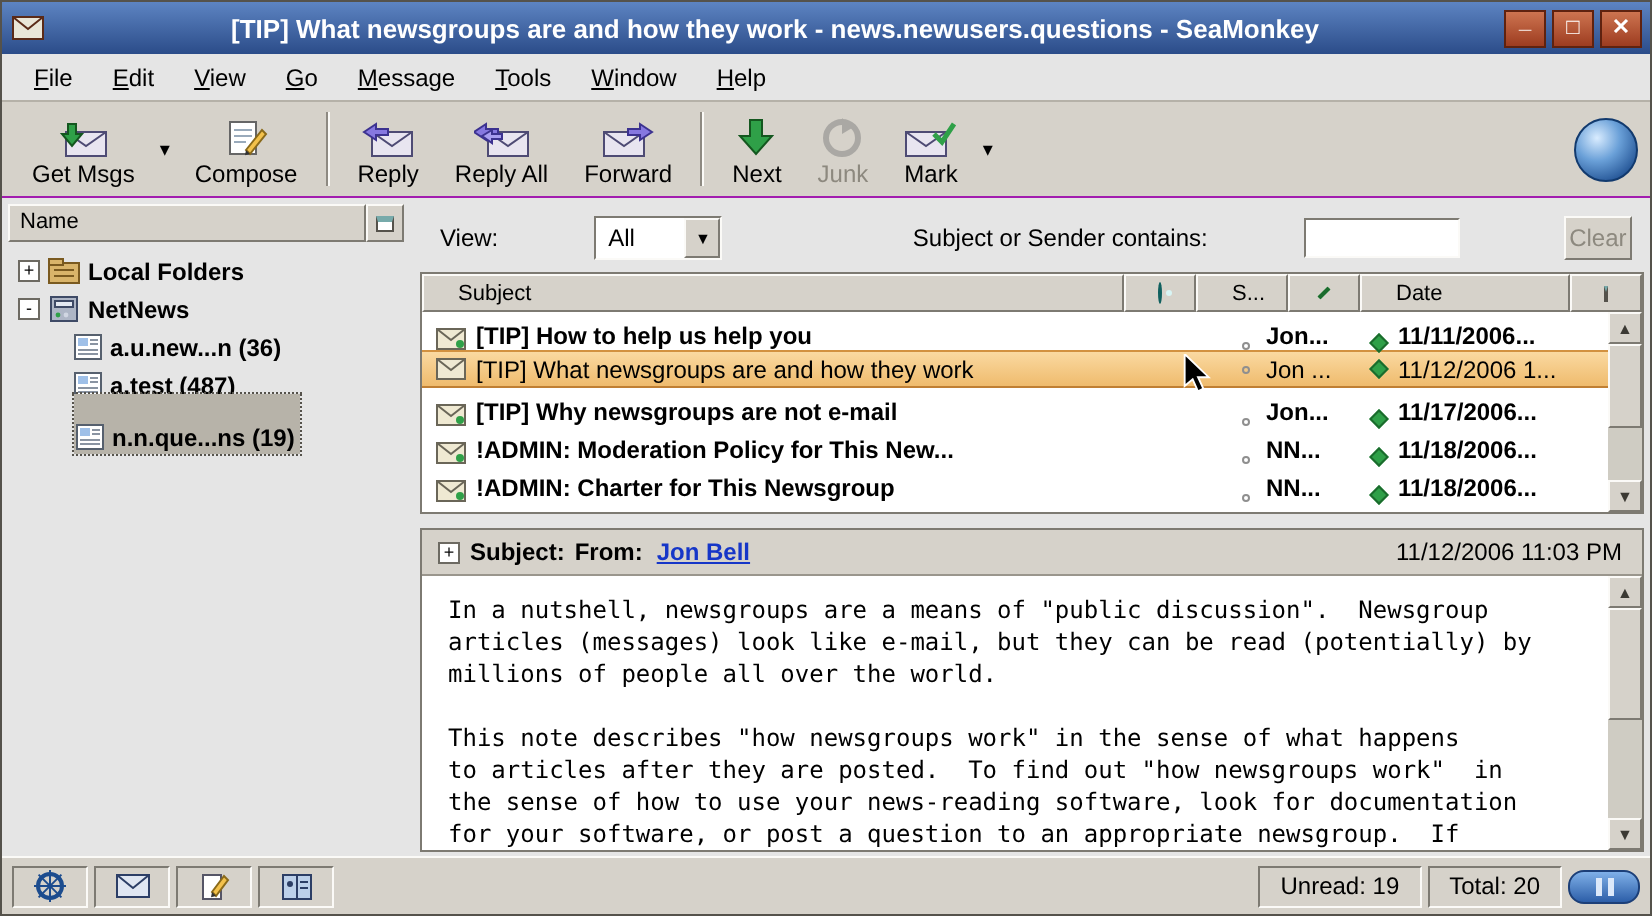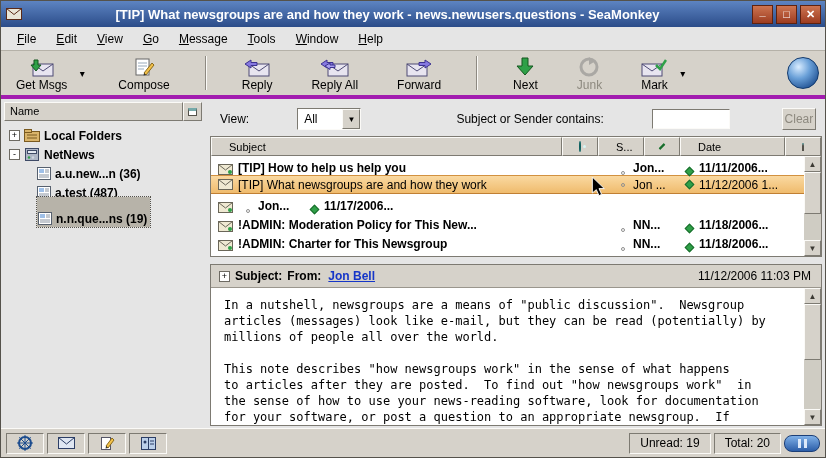--- a/index.html
+++ b/index.html
@@ -30,21 +30,21 @@
   .win-btn.close::after { content:"✕"; }
 
   
   .menubar { height:24px; flex:0 0 24px; display:flex; align-items:center;
              padding-left:8px; gap:4px; border-bottom:1px solid #b5b1a8; }
   .menu-item { display:inline-block; padding:3px 8px; }
   .menu-item::first-letter { text-decoration:underline; }
 
   
   .toolbar { height:48px; flex:0 0 48px; display:flex; align-items:stretch;
-             padding:1px 6px; border-bottom:4px solid #a21caf; background:#d6d2ca;gap:21px; }
+             padding:1px 6px; border-bottom:1px solid #a21caf; background:#d6d2ca; }
   .tgroup { display:flex; align-items:stretch; }
   .tbtn { display:flex; flex-direction:column; align-items:center; justify-content:center;
           padding:2px 9px 1px; gap:1px; }
   .tbtn .ticon { height:22px; display:flex; align-items:flex-end; }
   .tbtn.disabled { color:#8d897f; }
   .tbtn.disabled svg { opacity:.45; filter:grayscale(1); }
   .dropmark { width:12px; display:flex; align-items:center; justify-content:center; }
   .dropmark::after { content:"▾"; font-size:10px; }
   .tsep { width:0; border-left:1px solid #8e8a82; border-right:1px solid #fbfaf7; margin:4px 5px; }
   .logo { margin-left:auto; align-self:center; width:32px; height:32px; border-radius:50%;
@@ -421,20 +421,21 @@
             </div>
 
             <div class="mrow unread">
               <span class="micon">
                   <svg width="15" height="11" viewBox="0 0 15 11">
                     <rect x="0.5" y="0.5" width="14" height="10" fill="#efe9d2" stroke="#6a6658"></rect>
                     <path d="M0.5 0.5 L7.5 6 L14.5 0.5" fill="none" stroke="#6a6658"></path>
                     <circle cx="12" cy="8" r="2" fill="#2fa048"></circle>
                   </svg>
                 </span>
+              <span class="subj">[TIP] Why newsgroups are not e-mail</span>
               <span class="dotcol">
                   <span class="readdot"></span>
                 </span>
               <span class="sender">Jon...</span>
               <span class="flagcol">
                   <span class="diamond"></span>
                 </span>
               <span class="date">11/17/2006...</span>
             </div>
 

